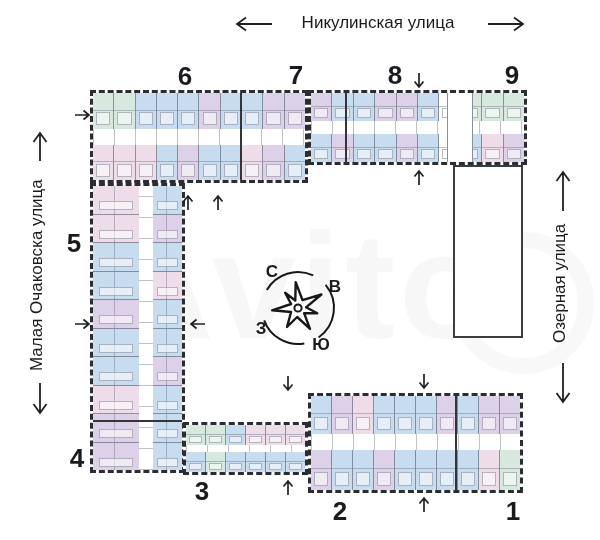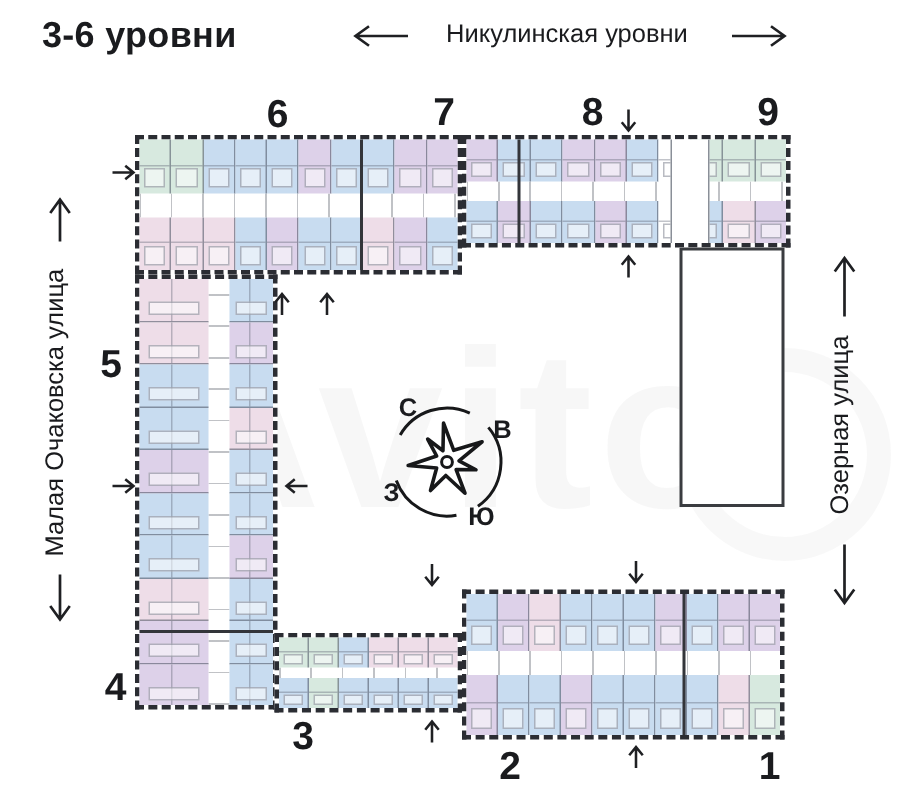--- a/index.html
+++ b/index.html
@@ -49,22 +49,21 @@
   .arrows{position:absolute;left:0;top:0;z-index:6;pointer-events:none;}
 </style>
 </head>
 <body>
 
 <div id="stage">
 
   <div class="wm-text">Avito</div>
   <div class="wm-ring"></div>
 
-  <div class="title">3-6 уровни</div>
-  <div class="street-top">Никулинская уровни</div>
+  <div class="street-top">Никулинская улица</div>
   <div class="street-vert street-left">Малая Очаковска улица</div>
   <div class="street-vert street-right">Озерная улица</div>
 
   <div class="block" style="left:90px;top:90px;width:218px;height:93px;">
     <div class="row" style="height:36px;">
         <div class="cell" style="background: rgb(215, 233, 223);"></div>
         <div class="cell" style="background: rgb(215, 233, 223);"></div>
         <div class="cell" style="background: rgb(200, 220, 240);"></div>
         <div class="cell" style="background: rgb(200, 220, 240);"></div>
         <div class="cell" style="background: rgb(200, 220, 240);"></div>

